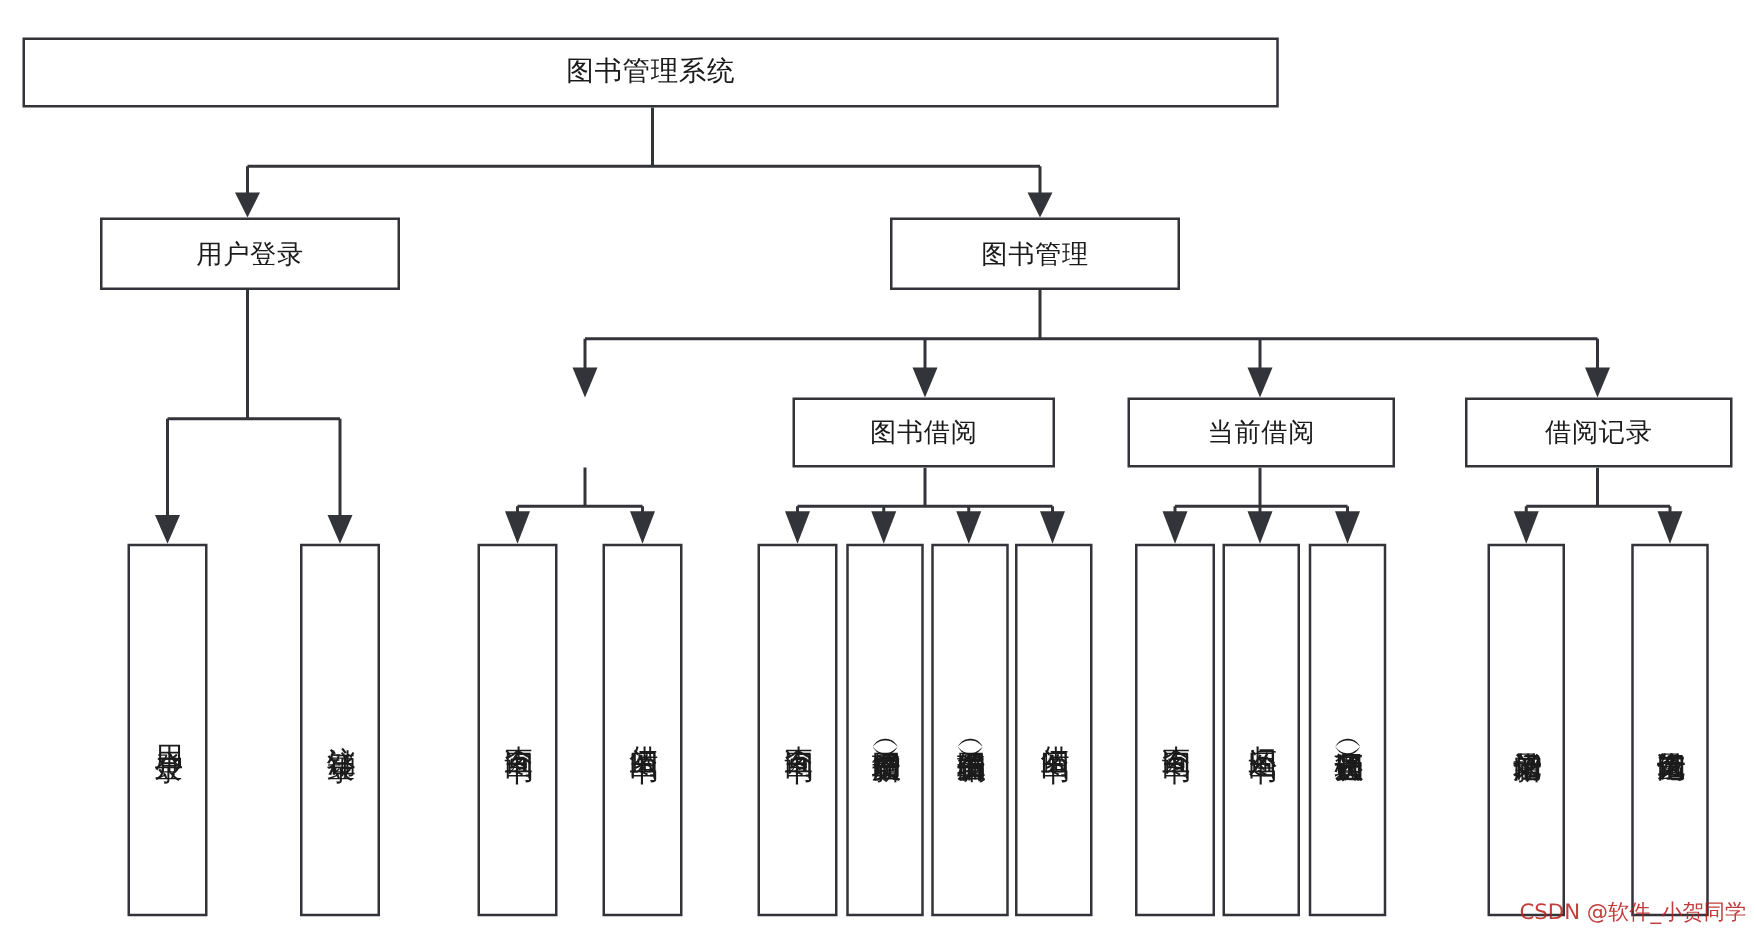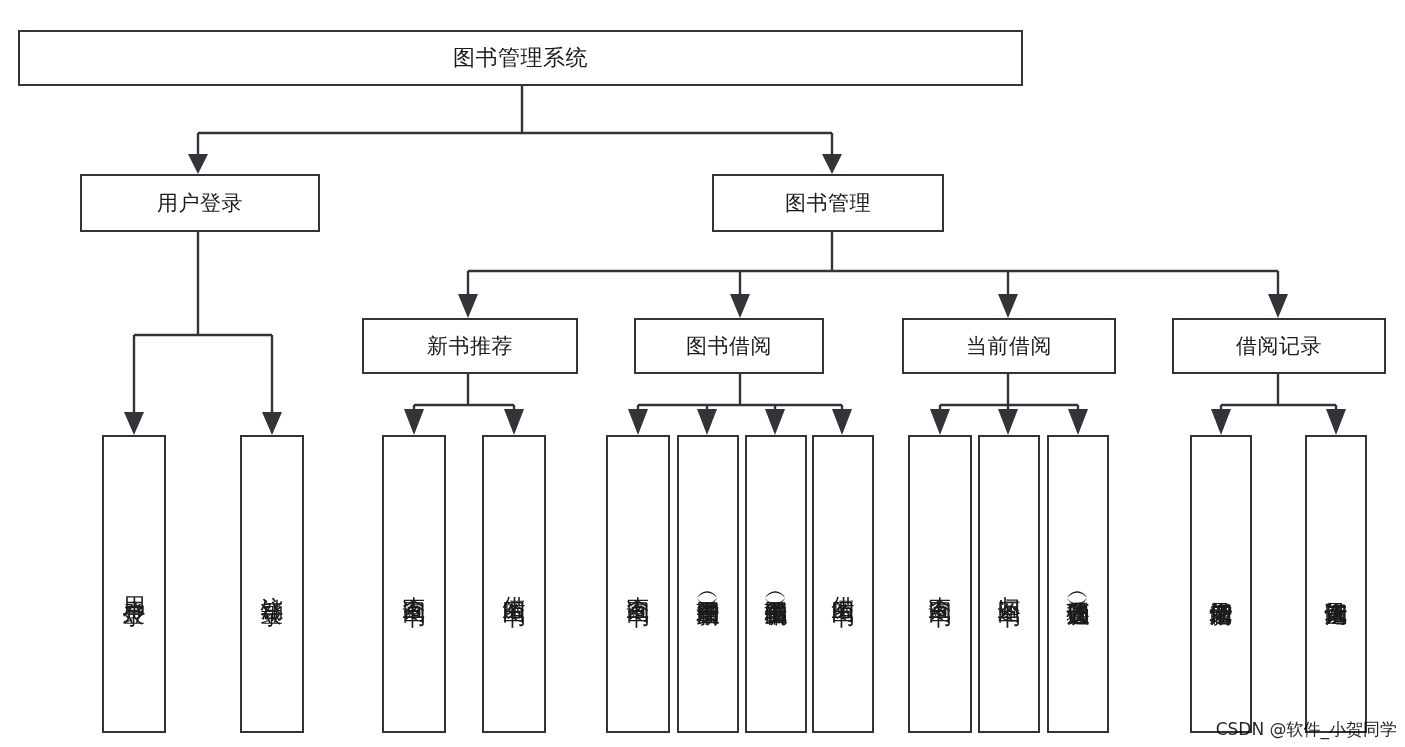--- a/index.html
+++ b/index.html
@@ -72,21 +72,21 @@
     stroke-width: 2.4;
     fill: none;
   }
   .arrowhead { fill: #33333a; stroke: none; }
 
   #watermark {
     position: absolute;
     right: 8px;
     bottom: 6px;
     font-size: 17px;
-    color: #000000;
+    color: #b91c1c;
     opacity: 0.85;
     white-space: nowrap;
     font-family: "DejaVu Sans", "Liberation Sans", sans-serif;
   }
 </style>
 </head>
 <body>
 
 <div id="canvas">
 
@@ -158,24 +158,21 @@
     <span class="lbl">图书管理系统</span>
   </div>
 
   <div class="node h" style="left:80px; top:174px; width:240px; height:58px;">
     <span class="lbl">用户登录</span>
   </div>
   <div class="node h" style="left:712px; top:174px; width:232px; height:58px;">
     <span class="lbl">图书管理</span>
   </div>
 
-  <div class="node h" style="left:362px; top:318px; width:216px; height:56px;">
-    <span class="lbl">新书推荐</span>
-  </div>
-  <div class="node h" style="left:634px; top:318px; width:190px; height:56px;">
+  <div class="node h" style="left:634px; top:318px; width:210px; height:56px;">
     <span class="lbl">图书借阅</span>
   </div>
   <div class="node h" style="left:1172px; top:318px; width:214px; height:56px;">
     <span class="lbl">借阅记录</span>
   </div>
   <div class="node h" style="left:902px; top:318px; width:214px; height:56px;">
     <span class="lbl">当前借阅</span>
   </div>
 
   <div class="node v" style="left:102px; top:435px; width:64px; height:298px;">

